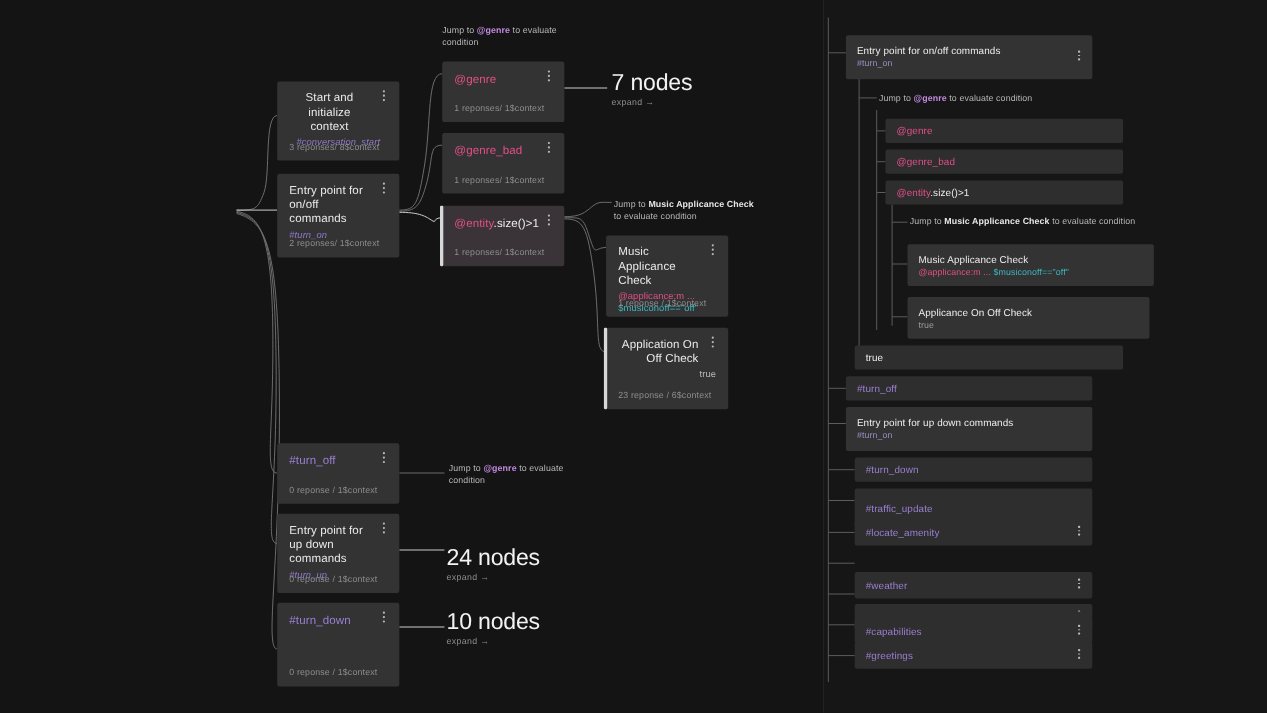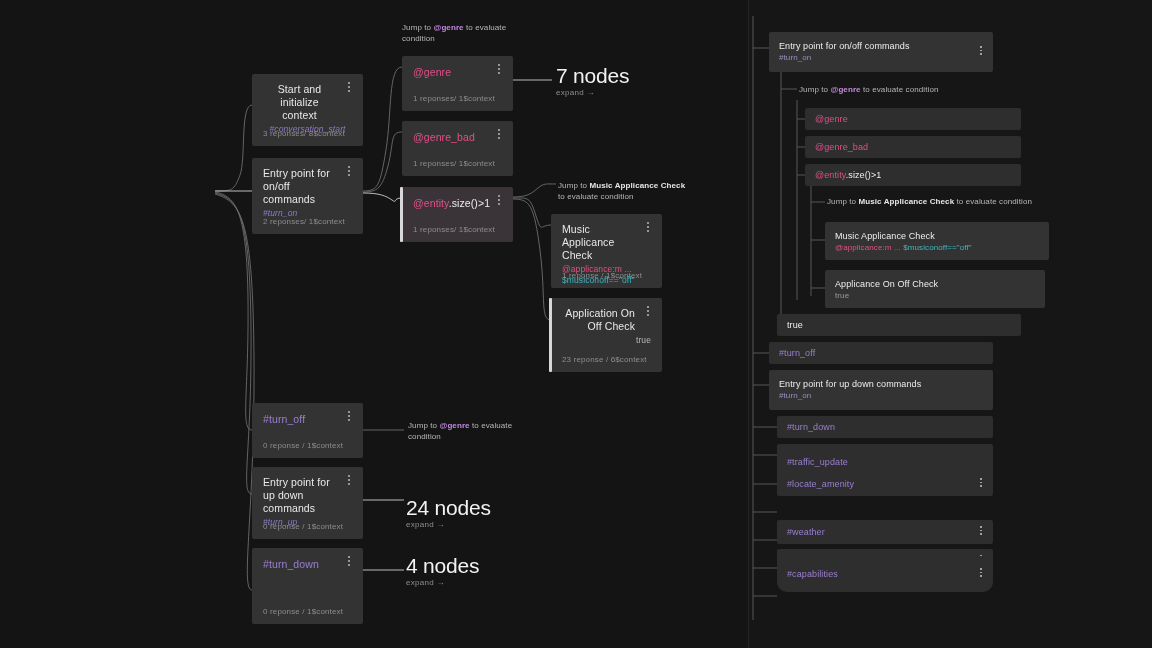--- a/index.html
+++ b/index.html
@@ -252,21 +252,21 @@
 
     <div class="cluster" style="left:556px;top:64px;">
       <div class="cnt">7 nodes</div>
       <div class="exp">expand  →</div>
     </div>
     <div class="cluster" style="left:406px;top:496px;">
       <div class="cnt">24 nodes</div>
       <div class="exp">expand  →</div>
     </div>
     <div class="cluster" style="left:406px;top:554px;">
-      <div class="cnt">4 nodes</div>
+      <div class="cnt">10 nodes</div>
       <div class="exp">expand  →</div>
     </div>
   </div>
 
   <div id="minimap">
 
     <svg id="minimap-edges" viewBox="0 0 404 648" xmlns="http://www.w3.org/2000/svg">
       <g fill="none" stroke="#5d5d5d" stroke-width="0.9" stroke-linejoin="round">
 
         <path d="M4,16 L4,620"></path>
@@ -412,14 +412,24 @@
       <div class="mone">
         <span class="hash">#capabilities</span>
       </div>
       <div class="mkebab">
           <i></i>
           <i></i>
           <i></i>
         </div>
     </div>
 
+    <div class="mrow deep" style="left:28px;top:584px;width:216px;height:24px;">
+      <div class="mone">
+        <span class="hash">#greetings</span>
+      </div>
+      <div class="mkebab">
+          <i></i>
+          <i></i>
+          <i></i>
+        </div>
+    </div>
   </div>
 </div>
 
 </body></html>

